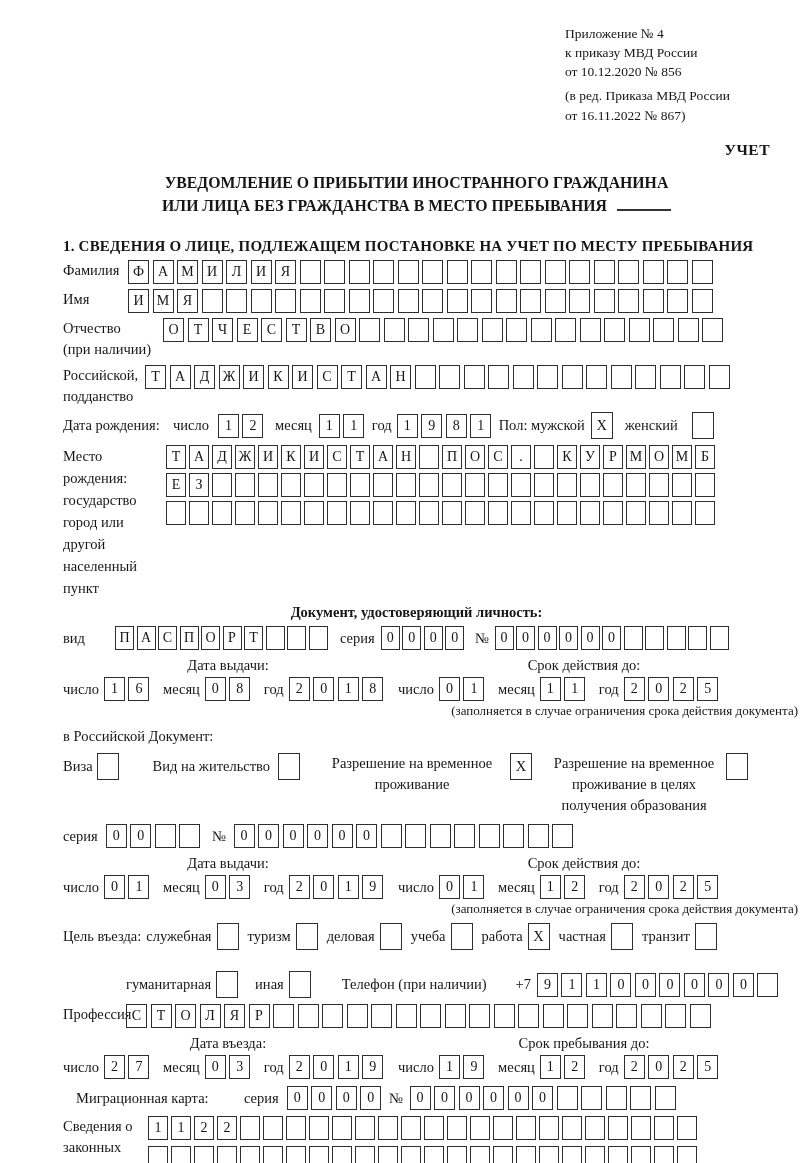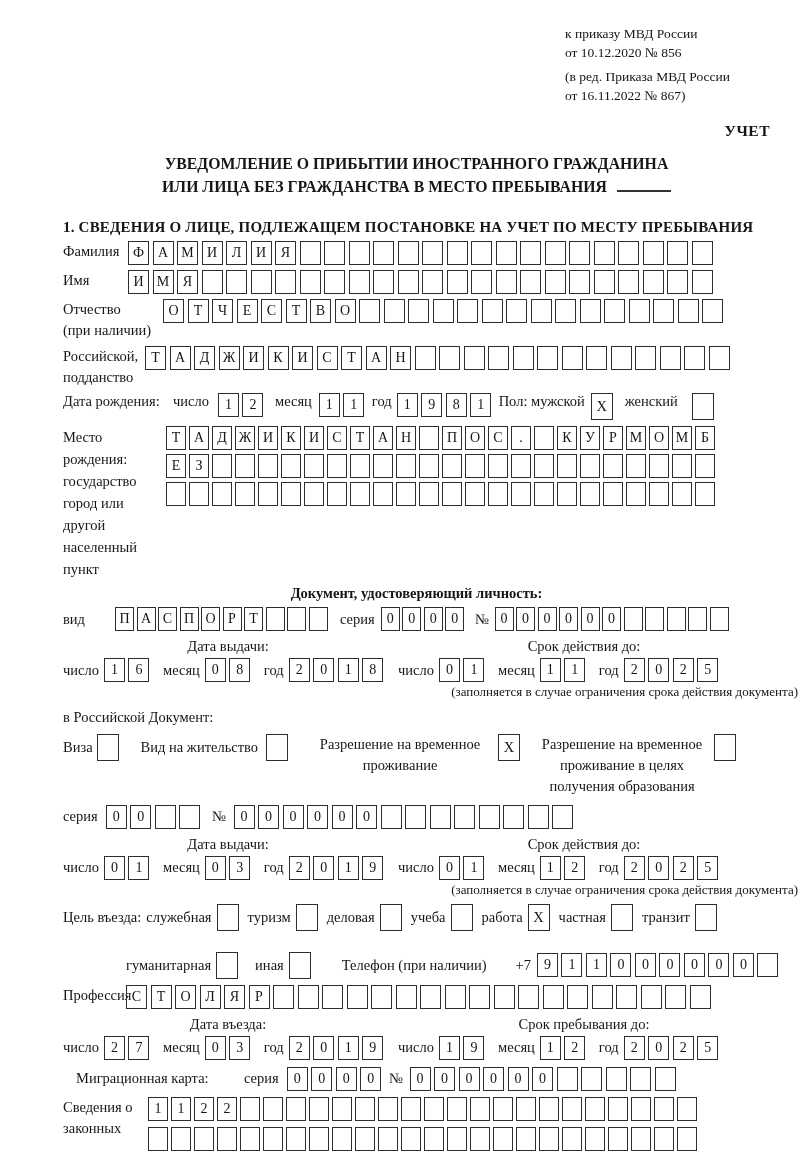--- a/index.html
+++ b/index.html
@@ -48,20 +48,21 @@
   .heading-center{text-align:center;font-weight:bold;font-size:14.5px;margin-top:5px;}
   .intro{font-size:14.5px;line-height:1.5;margin-top:7px;}
   .mb4{margin-bottom:4px;}
 </style>
 </head>
 <body>
 
 <div class="page">
 
   <div class="hdr">
+    <div>Приложение № 4</div>
     <div>к приказу МВД России</div>
     <div>от 10.12.2020 № 856</div>
     <div class="gap"></div>
     <div>(в ред. Приказа МВД России</div>
     <div>от 16.11.2022 № 867)</div>
   </div>
   <div class="forma">УЧЕТ</div>
 
   <div class="title">
     <div>УВЕДОМЛЕНИЕ О ПРИБЫТИИ ИНОСТРАННОГО ГРАЖДАНИНА</div>
@@ -89,21 +90,21 @@
   </div>
 
   <div class="row">
     <div class="lbl w82">
       <div>Российской,</div>
       <div>подданство</div>
     </div>
     <div class="cells"><span class="cell">Т</span><span class="cell">А</span><span class="cell">Д</span><span class="cell">Ж</span><span class="cell">И</span><span class="cell">К</span><span class="cell">И</span><span class="cell">С</span><span class="cell">Т</span><span class="cell">А</span><span class="cell">Н</span><span class="cell"></span><span class="cell"></span><span class="cell"></span><span class="cell"></span><span class="cell"></span><span class="cell"></span><span class="cell"></span><span class="cell"></span><span class="cell"></span><span class="cell"></span><span class="cell"></span><span class="cell"></span><span class="cell"></span></div>
   </div>
 
-  <div class="row" style="">
+  <div class="row" style="align-items:center;">
     <span class="t" style="width:108px;">Дата рождения:</span>
     <span class="t" style="margin:0 9px 0 2px;">число</span>
     <span class="cells"><span class="cell">1</span><span class="cell">2</span></span>
     <span class="t" style="margin:0 7px 0 8px;">месяц</span>
     <span class="cells"><span class="cell">1</span><span class="cell">1</span></span>
     <span class="t" style="margin:0 5px 0 4px;">год</span>
     <span class="cells"><span class="cell">1</span><span class="cell">9</span><span class="cell">8</span><span class="cell">1</span></span>
     <span class="t" style="margin-left:4px;">Пол: мужской</span>
     <span class="chk" style="margin-left:6px;">X</span>
     <span class="t" style="margin-left:12px;">женский</span>
@@ -161,21 +162,21 @@
   </div>
 
   <div class="intro">
     <div>в Российской Документ:</div>
   </div>
   <div class="opts">
     <div class="opt">
       <span class="t">Виза</span>
       <span class="chk" style="margin-left:4px;"></span>
     </div>
-    <div class="opt" style="margin-left:22px;">
+    <div class="opt" style="margin-left:34px;">
       <span class="t">Вид на жительство</span>
       <span class="chk"></span>
     </div>
     <div class="opt opt-multi" style="margin-left:22px;">
       <span class="txt" style="width:180px;">Разрешение на временное проживание</span>
       <span class="chk">X</span>
     </div>
     <div class="opt opt-multi" style="margin-left:18px;">
       <span class="txt" style="width:168px;">Разрешение на временное проживание в целях получения образования</span>
       <span class="chk"></span>

